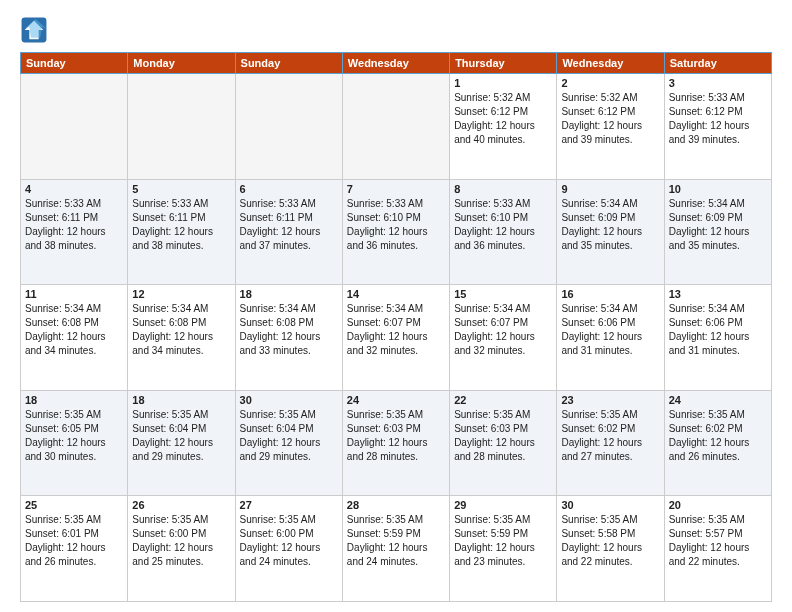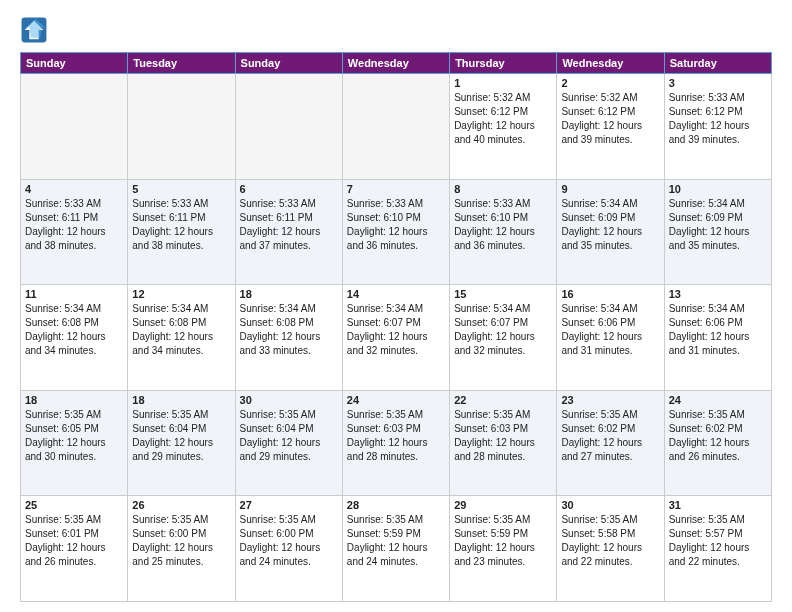--- a/index.html
+++ b/index.html
@@ -51,21 +51,21 @@
       color: #444;
     }
     .calendar {
       flex: 1;
       border: 1px solid #ccc;
       border-collapse: collapse;
       width: 100%;
       table-layout: fixed;
     }
     .calendar th {
-      background: #701a75;
+      background: #c2410c;
       color: #fff;
       font-size: 11px;
       font-weight: bold;
       text-align: left;
       padding: 4px 5px;
       border: 1px solid #5a9fd4;
     }
     .calendar td {
       vertical-align: top;
       border: 1px solid #ccc;
@@ -113,21 +113,21 @@
     <div class="title-block">
       <div class="main-title"></div>
       <div class="subtitle"></div>
     </div>
   </div>
 
   <table class="calendar">
     <thead>
       <tr id="col-headers">
           <th>Sunday</th>
-          <th>Tuesday</th>
+          <th>Monday</th>
           <th>Sunday</th>
           <th>Wednesday</th>
           <th>Thursday</th>
           <th>Wednesday</th>
           <th>Saturday</th>
         </tr>
     </thead>
     <tbody id="calendar-body">
         <tr>
           <td class="empty"></td>
@@ -346,21 +346,21 @@
 and 23 minutes.</div>
           </td>
           <td>
             <div class="day-num">30</div>
             <div class="day-info" style="white-space: pre-line;">Sunrise: 5:35 AM
 Sunset: 5:58 PM
 Daylight: 12 hours
 and 22 minutes.</div>
           </td>
           <td>
-            <div class="day-num">31</div>
+            <div class="day-num">20</div>
             <div class="day-info" style="white-space: pre-line;">Sunrise: 5:35 AM
 Sunset: 5:57 PM
 Daylight: 12 hours
 and 22 minutes.</div>
           </td>
         </tr>
       </tbody>
   </table>
 </div>
 

